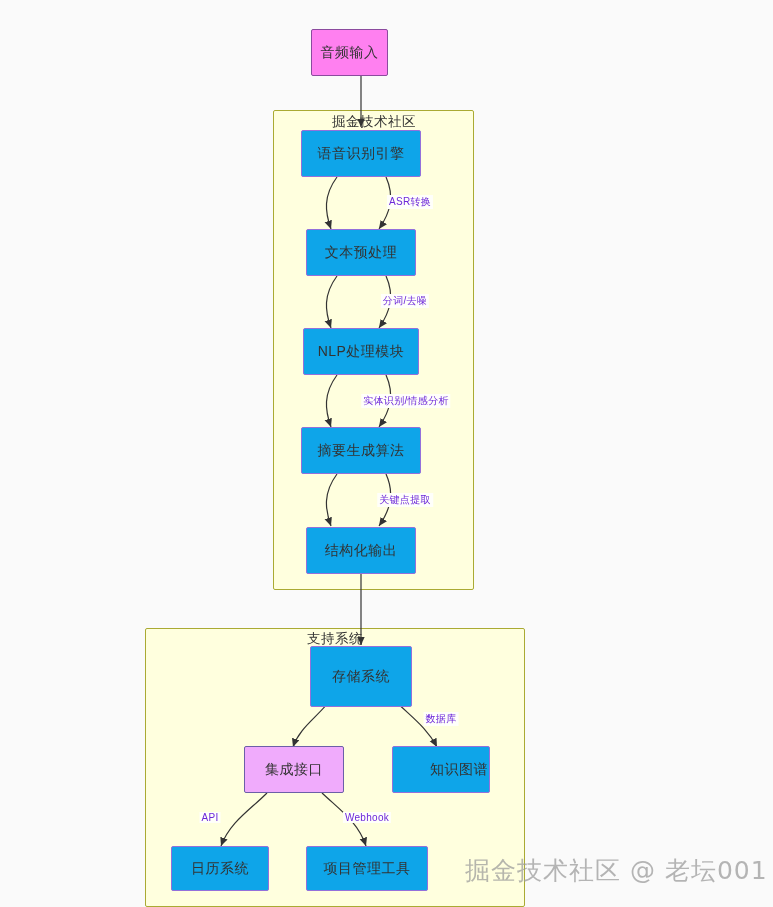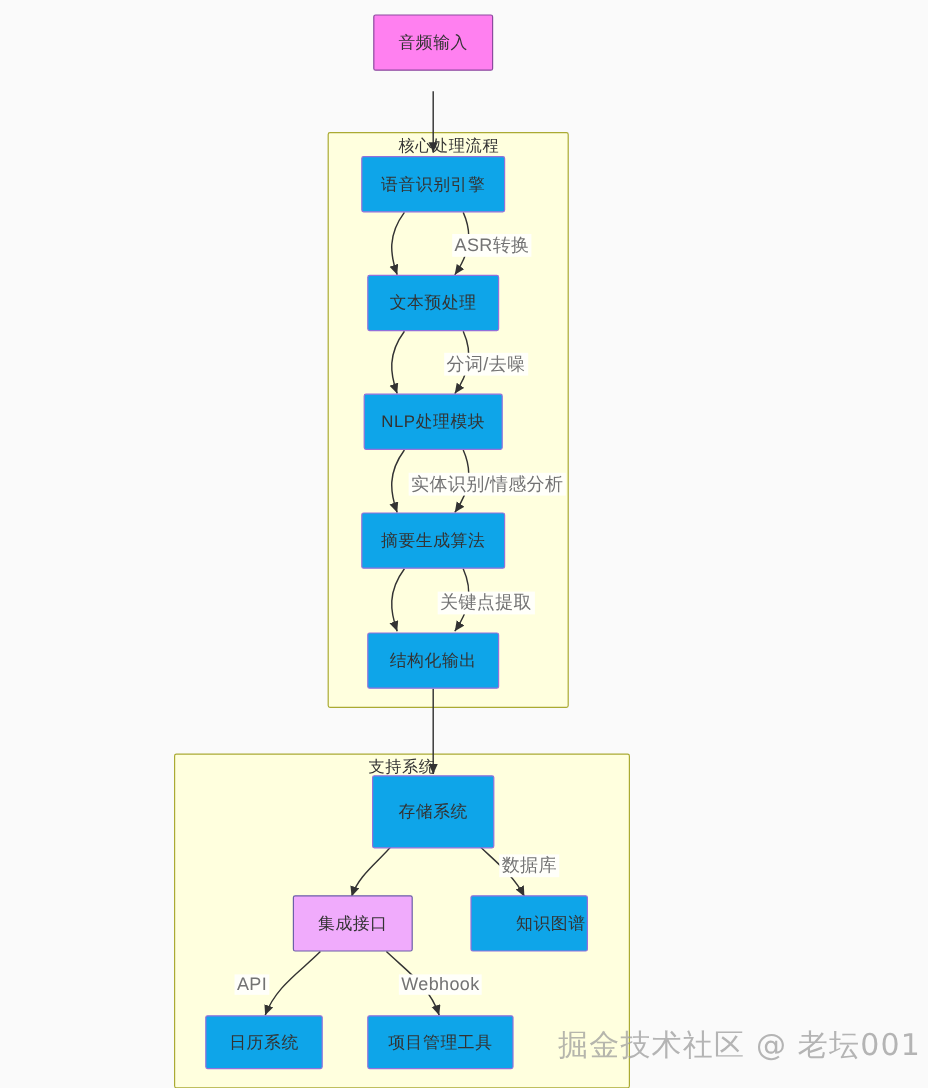--- a/index.html
+++ b/index.html
@@ -58,22 +58,22 @@
   .cluster-label {
     position: absolute;
     font-size: 13.5px;
     color: #333333;
     white-space: nowrap;
     letter-spacing: 0.5px;
     transform: translateX(-50%);
   }
   .edge-label {
     position: absolute;
-    font-size: 15px;
-    color: #737373;
+    font-size: 10px;
+    color: #6d28d9;
     background: #fffffa;
     padding: 0 2px;
     white-space: nowrap;
     letter-spacing: 0.3px;
     transform: translateX(-50%);
   }
   .watermark {
     position: absolute;
     font-size: 25px;
     color: #9a9a9a;
@@ -118,24 +118,24 @@
       <path d="M336,693 C320,716 300,726 293,747"></path>
 
       <path d="M388,693 C404,712 425,724 437,747"></path>
 
       <path d="M267,793 C250,810 230,822 221,846"></path>
 
       <path d="M322,793 C340,810 358,822 366,846"></path>
     </g>
   </svg>
 
-  <div class="cluster-label" style="left:374px; top:113px;">核心处理流程</div>
+  <div class="cluster-label" style="left:374px; top:113px;">掘金技术社区</div>
   <div class="cluster-label" style="left:335px; top:630px;">支持系统</div>
 
-  <div class="node magenta" style="left:311px; top:12px; width:100px; height:47px;">音频输入</div>
+  <div class="node magenta" style="left:311px; top:29px; width:77px; height:47px;">音频输入</div>
 
   <div class="node" style="left:301px; top:130px; width:120px; height:47px;">语音识别引擎</div>
 
   <div class="node" style="left:306px; top:229px; width:110px; height:47px;">文本预处理</div>
 
   <div class="node" style="left:303px; top:328px; width:116px; height:47px;">NLP处理模块</div>
 
   <div class="node" style="left:301px; top:427px; width:120px; height:47px;">摘要生成算法</div>
 
   <div class="node" style="left:306px; top:527px; width:110px; height:47px;">结构化输出</div>

